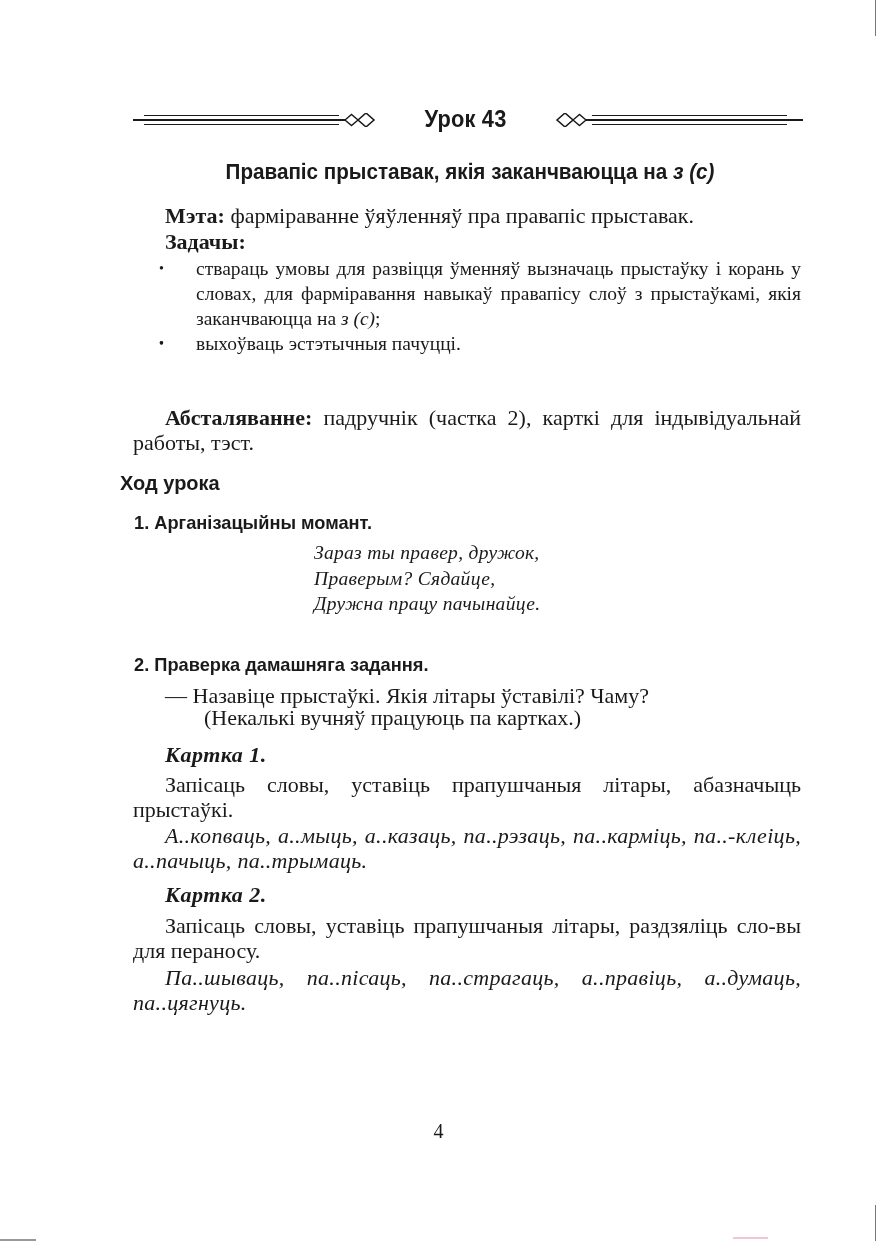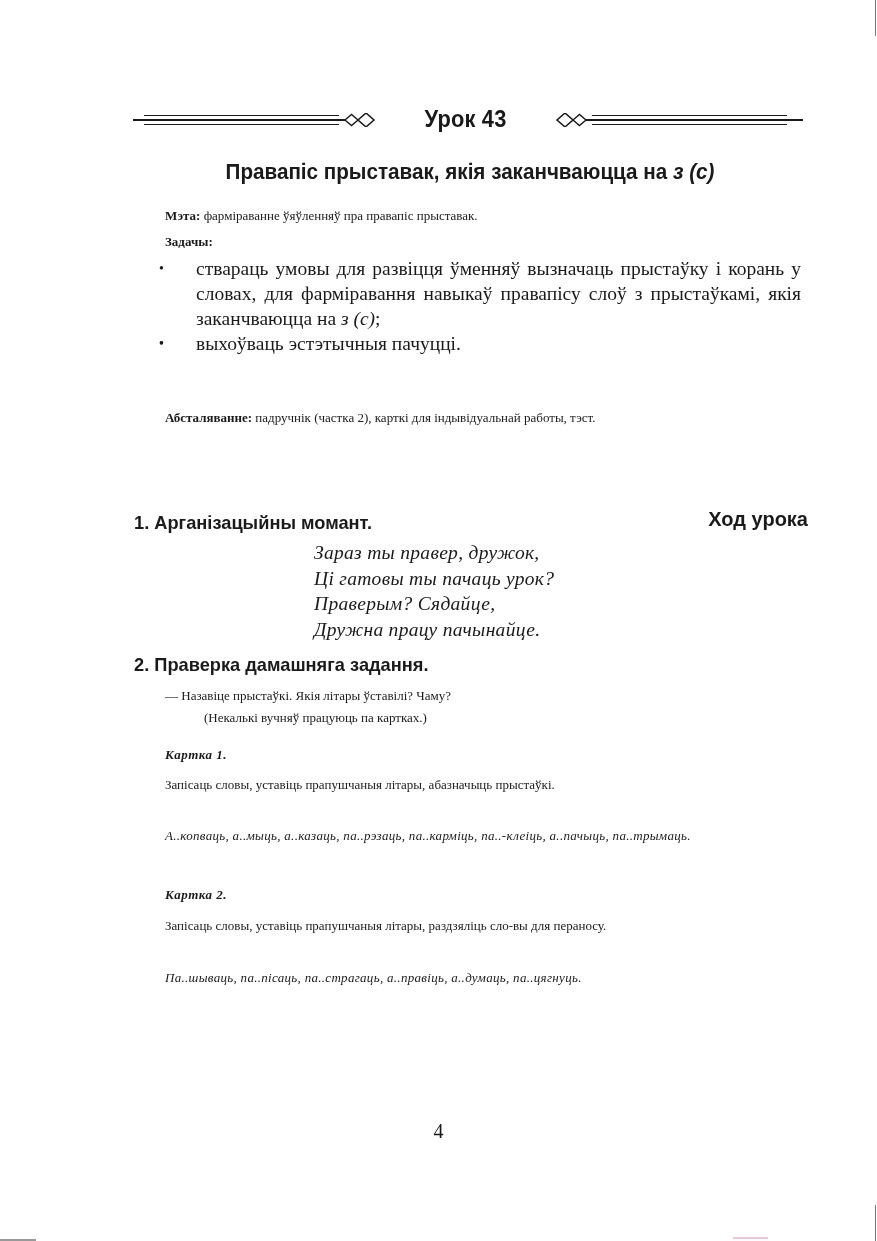--- a/index.html
+++ b/index.html
@@ -17,36 +17,36 @@
     font-family: "Liberation Sans", sans-serif; font-weight: bold; font-size: 23px;
     letter-spacing: 0.2px; transform: scaleX(0.95);
   }
   .topic {
     position: absolute; top: 160px; left: 120px; width: 700px; text-align: center;
     font-family: "Liberation Sans", sans-serif; font-weight: bold; font-size: 21.5px;
     transform: scaleX(0.96);
   }
   .topic i { font-style: italic; }
 
-  .para { position: absolute; left: 165px; width: 636px; font-size: 13px; line-height: 25px; }
+  .para { position: absolute; left: 165px; width: 636px; font-size: 22px; line-height: 25px; }
   .para b { font-weight: bold; }
   .justify { text-align: justify; text-align-last: left; }
   .bullet-wrap { position: absolute; left: 159px; width: 642px; font-size: 19.5px; line-height: 25px; }
   .bullet { position: relative; padding-left: 37px; text-align: justify; text-align-last: left; }
   .bullet .dot {
     position: absolute; left: 0; top: 0; font-size: 14px; line-height: 25px;
   }
 
   .section-heading {
     position: absolute; left: 134px; font-family: "Liberation Sans", sans-serif;
     font-weight: bold; font-size: 19px; transform-origin: left center; transform: scaleX(0.96);
   }
   .center-heading {
-    position: absolute; top: 472px; left: 108px; width: 700px; text-align: right;
-    font-family: "Liberation Sans", sans-serif; font-weight: bold; font-size: 20px; margin-top: 36px;
+    position: absolute; top: 472px; left: 120px; width: 700px; text-align: left;
+    font-family: "Liberation Sans", sans-serif; font-weight: bold; font-size: 20px;
   }
 
   .poem { position: absolute; left: 283px; font-style: italic; font-size: 19.5px; line-height: 25.5px; letter-spacing: 0.3px; margin-left: 31px; }
   .it { font-style: italic; }
   .card-label { font-style: italic; font-weight: bold; letter-spacing: 0.5px; }
 
   .page-num { position: absolute; top: 1120px; left: 0; width: 877px; text-align: center; font-size: 20px; }
 
   .edge-mark-left { position: absolute; left: 0; top: 1239px; width: 36px; height: 2px; background: #999; }
   .edge-mark-right { position: absolute; right: 1px; top: 0; width: 1px; height: 36px; background: #777; }
@@ -94,21 +94,20 @@
   </div>
 </div>
 
 <div class="para justify" style="top:405px; left:133px; width:668px; text-indent:32px;"><b>Абсталяванне:</b><span> падручнік (частка 2), карткі для індывідуальнай работы, тэст.</span></div>
 
 <div class="center-heading">Ход урока</div>
 
 <div class="section-heading" style="top:512px;">1. Арганізацыйны момант.</div>
 <div class="poem" style="top:540px;">
   <div>Зараз ты правер, дружок,</div>
-  <div>Ці гатовы ты пачаць урок?</div>
   <div>Праверым? Сядайце,</div>
   <div>Дружна працу пачынайце.</div>
 </div>
 
 <div class="section-heading" style="top:654px;">2. Праверка дамашняга задання.</div>
 <div class="para" style="top:683px;">— Назавіце прыстаўкі. Якія літары ўставілі? Чаму?</div>
 <div class="para" style="top:705px;margin-left:39px;">(Некалькі вучняў працуюць па картках.)</div>
 
 <div class="para" style="top:742px;"><span class="card-label">Картка 1.</span></div>
 <div class="para justify" style="top:772px; left:133px; width:668px; text-indent:32px;">Запісаць словы, уставіць прапушчаныя літары, абазначыць прыстаўкі.</div>

